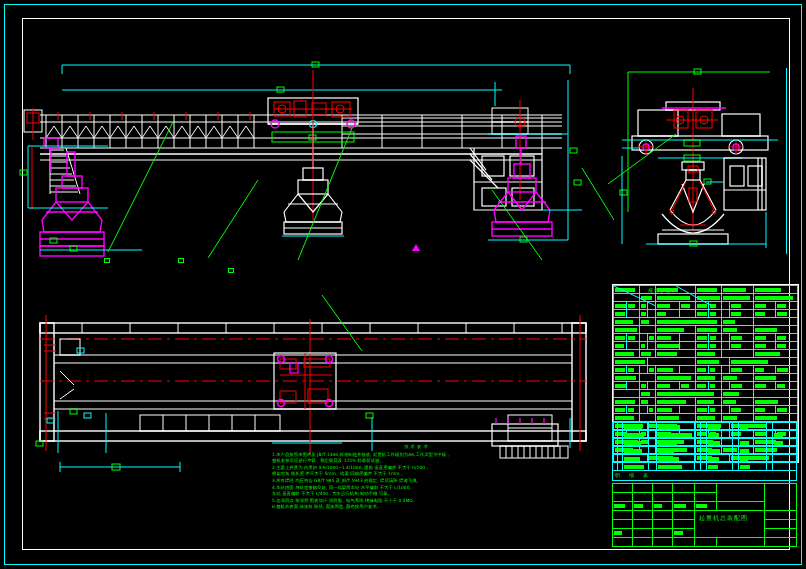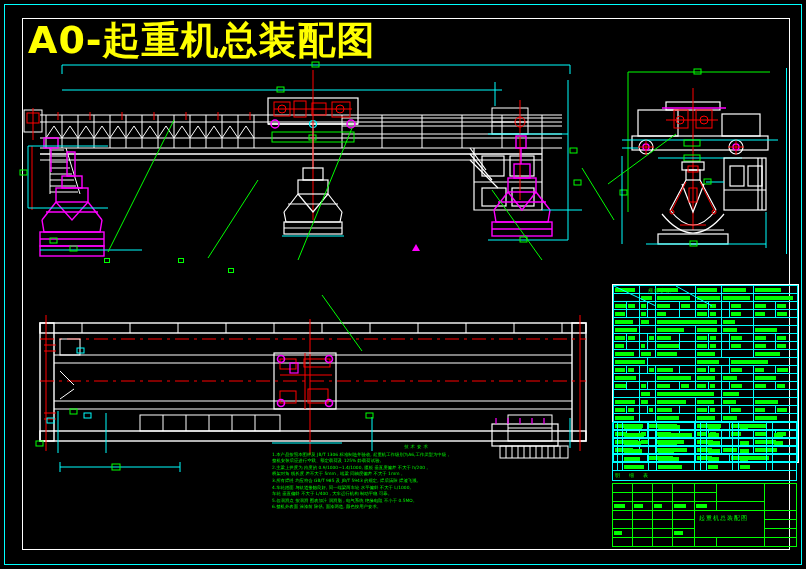--- a/index.html
+++ b/index.html
@@ -28,21 +28,20 @@
   .sqc{position:absolute;width:6px;height:5px;border:1px solid #00ff00;box-sizing:border-box;}
 </style>
 </head>
 <body>
 
 <div id="stage">
 
   <div class="abs frame-outer"></div>
   <div class="abs frame-inner"></div>
 
-  <div class="abs dwg-title">A0-起重机总装配图</div>
 
 
   <div class="abs" style="left:22px;top:60px;width:580px;height:205px;">
     <svg width="580" height="205" viewBox="0 0 580 205">
 
       <line x1="40" y1="5" x2="548" y2="5" stroke="#00ffff" stroke-width="1"></line>
       <line x1="40" y1="5" x2="40" y2="14" stroke="#00ffff" stroke-width="1"></line>
       <line x1="548" y1="5" x2="548" y2="14" stroke="#00ffff" stroke-width="1"></line>
       <rect x="290" y="2" width="7" height="5" fill="none" stroke="#00ff00" stroke-width="1"></rect>
       <line x1="40" y1="30" x2="480" y2="30" stroke="#00ffff" stroke-width="1"></line>

